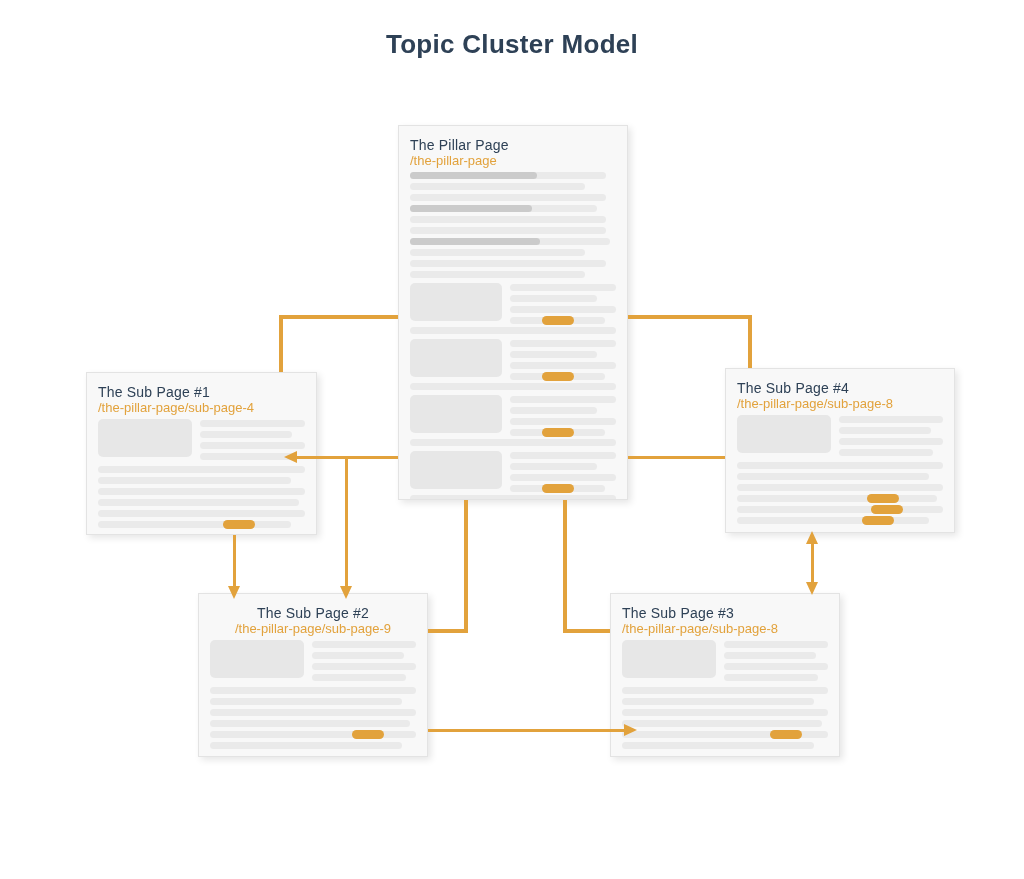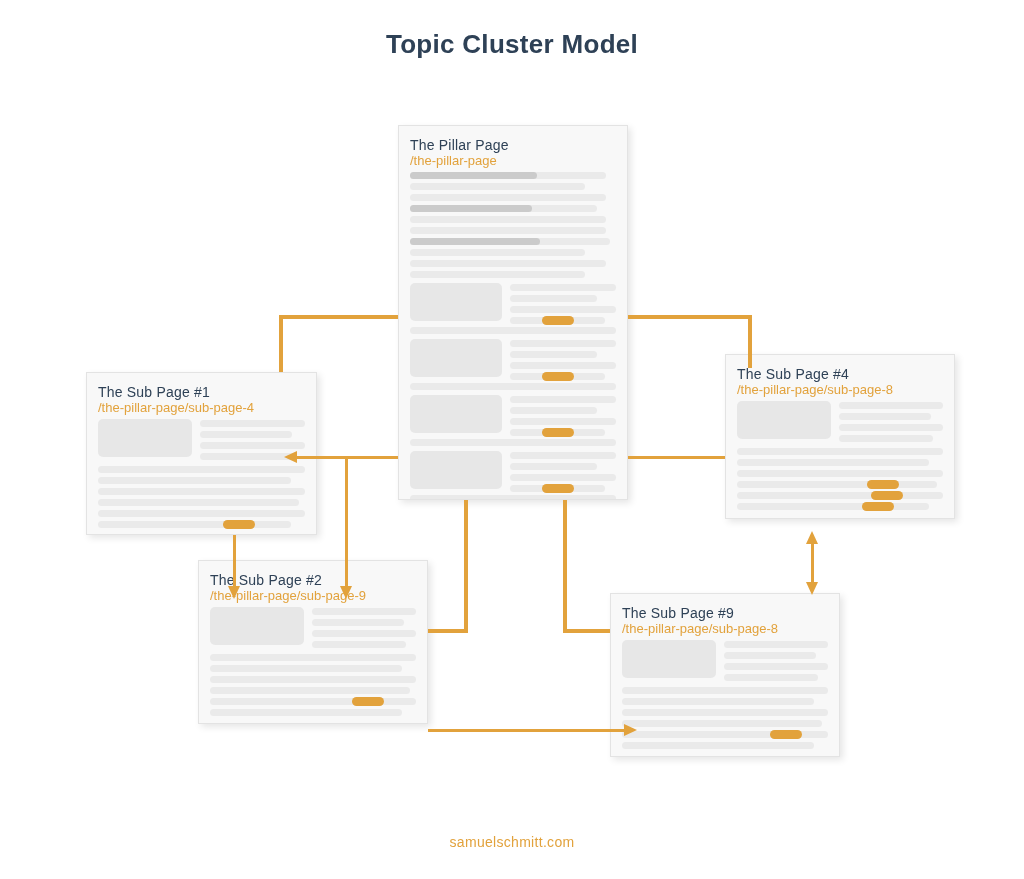--- a/index.html
+++ b/index.html
@@ -18,23 +18,23 @@
 
   .card{
     position:absolute;box-sizing:border-box;padding:11px 11px;
     background:var(--card-bg,#F8F8F8);
     border:1px solid var(--card-border,#E3E3E3);
     box-shadow:3px 3px 7px rgba(0,0,0,.10);
     z-index:1;overflow:hidden;
   }
   .pillar{left:398px;top:125px;width:230px;height:375px;}
   .sub1{left:86px;top:372px;width:231px;height:163px;}
-  .sub2{left:198px;top:560px;width:230px;height:164px;}
+  .sub2{left:198px;top:593px;width:230px;height:164px;text-align:center;}
   .sub3{left:610px;top:593px;width:230px;height:164px;}
-  .sub4{left:725px;top:354px;width:230px;height:165px;}
+  .sub4{left:725px;top:368px;width:230px;height:165px;}
 
   .card-title{font-size:14px;font-weight:normal;color:var(--heading,#2E4156);letter-spacing:.2px;line-height:17px;}
   .card-url{font-size:13px;color:var(--accent,#E2A23C);margin-top:2px;line-height:9px;}
 
   .ln{position:relative;height:7px;border-radius:4px;background:var(--line-light,#EAEAEA);margin-top:4px;}
   .ln .dark{position:absolute;left:0;top:0;height:7px;border-radius:4px;background:var(--line-dark,#CBCBCB);width:65%;}
   .w82{width:82%}.w85{width:85%}.w88{width:88%}.w90{width:90%}.w91{width:91%}
   .w93{width:93%}.w95{width:95%}.w97{width:97%}
   .sk-block{margin-top:7px;}
 
@@ -188,21 +188,21 @@
       <div class="ln"></div>
       <div class="ln w97"></div>
       <div class="ln">
           <span class="pill p69"></span>
         </div>
       <div class="ln w93"></div>
     </div>
   </div>
 
   <div class="card sub sub3">
-    <div class="card-title">The Sub Page #9</div>
+    <div class="card-title">The Sub Page #3</div>
     <div class="card-url">/the-pillar-page/sub-page-8</div>
     <div class="media">
       <div class="img"></div>
       <div class="col">
         <div class="ln"></div>
         <div class="ln w88"></div>
         <div class="ln"></div>
         <div class="ln w90"></div>
       </div>
     </div>
@@ -268,14 +268,13 @@
   <div class="conn" style="left:233px;top:535px;width:3px;height:51px;"></div>
   <div class="arr arr-down" style="left:228px;top:586px;"></div>
 
   <div class="conn" style="left:428px;top:729px;width:196px;height:3px;"></div>
   <div class="arr arr-right" style="left:624px;top:724px;"></div>
 
   <div class="arr arr-up" style="left:806px;top:531px;"></div>
   <div class="conn" style="left:811px;top:544px;width:3px;height:38px;"></div>
   <div class="arr arr-down" style="left:806px;top:582px;"></div>
 
-  <div class="footer">samuelschmitt.com</div>
 </div>
 
 </body></html>

